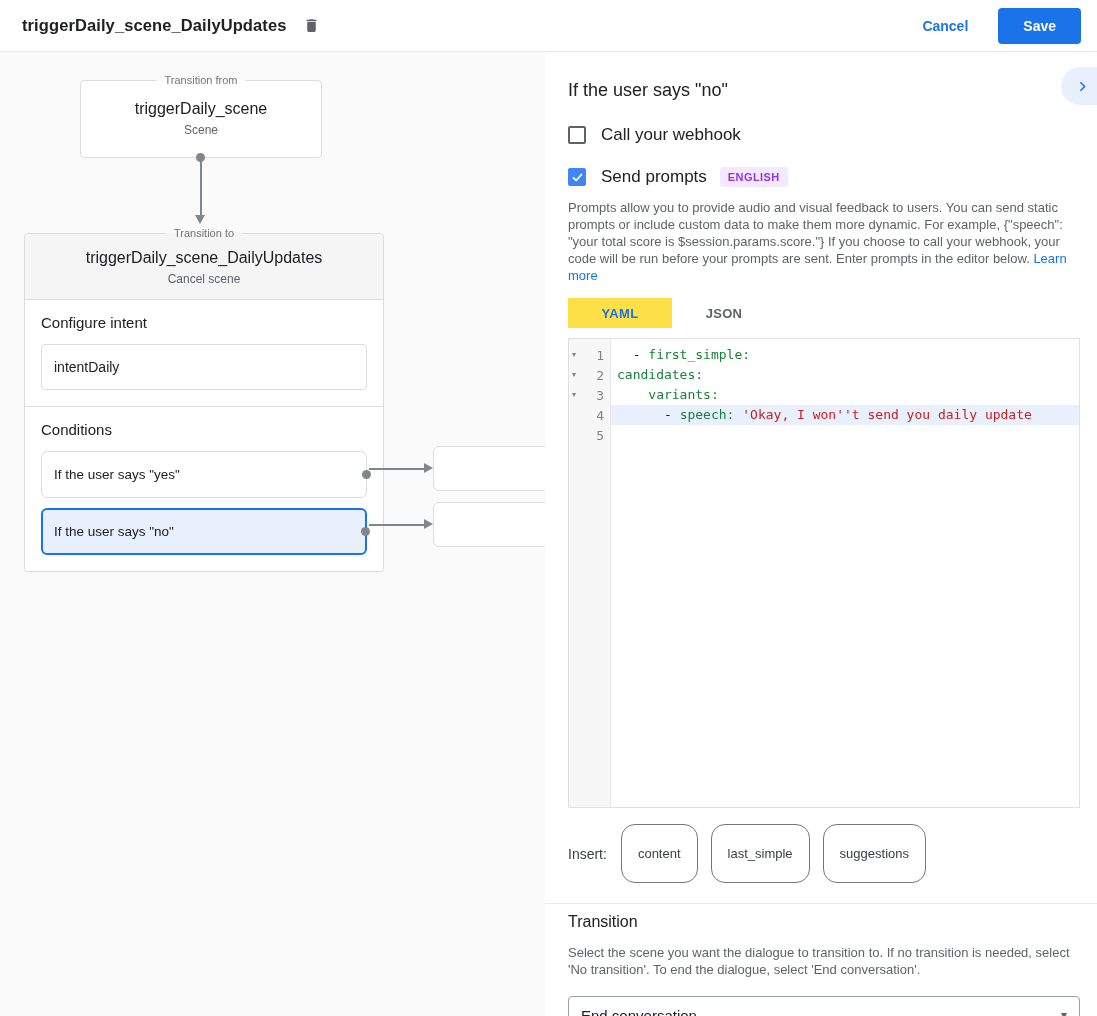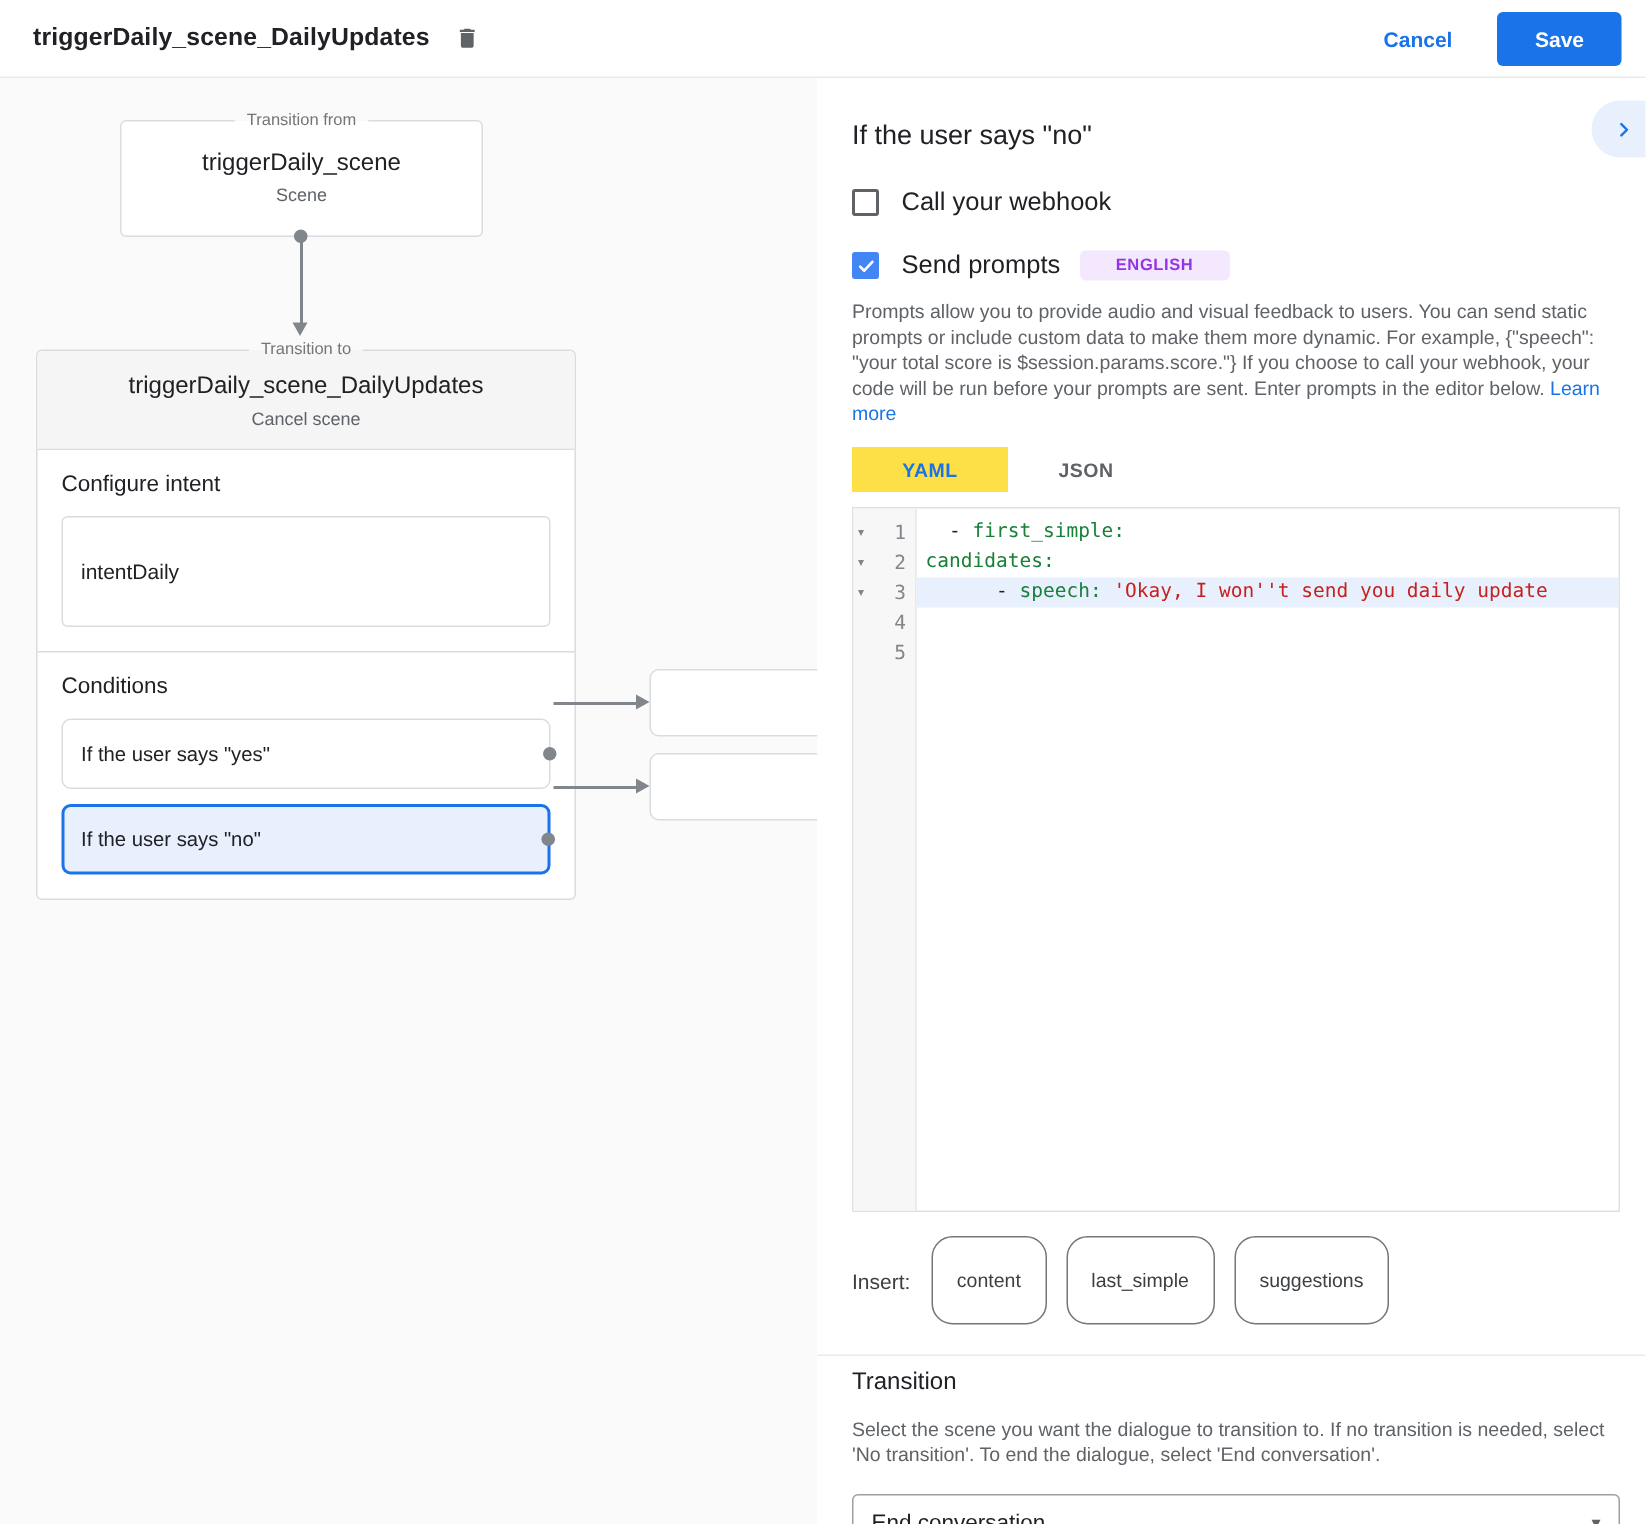--- a/index.html
+++ b/index.html
@@ -44,21 +44,21 @@
 
   .v-dot  { position: absolute; left: 196px; top: 101px; width: 9px; height: 9px; border-radius: 50%; background: #80868b; z-index: 2; }
   .v-line { position: absolute; left: 200px; top: 108px; width: 1.5px; height: 56px; background: #80868b; }
   .v-head { position: absolute; left: 195px; top: 163px; width: 0; height: 0;
             border-left: 5.5px solid transparent; border-right: 5.5px solid transparent; border-top: 9px solid #80868b; }
 
   .scene-card { position: absolute; left: 24px; top: 181px; width: 360px; background: #fff; border: 1px solid #dadce0; border-radius: 4px; z-index: 1; }
   .scene-head { background: #f5f5f5; border-bottom: 1px solid #dadce0; border-radius: 4px 4px 0 0; text-align: center; padding: 15px 10px 13px; }
   .scene-section { padding: 14px 16px 16px; }
   .section-label { font-size: 15px; color: #202124; margin-bottom: 13px; }
-  .intent-input { border: 1px solid #dadce0; border-radius: 4px; padding: 28px 12px; font-size: 14px; color: #202124; background: #fff; cursor: text; }
+  .intent-input { border: 1px solid #dadce0; border-radius: 4px; padding: 14px 12px; font-size: 14px; color: #202124; background: #fff; cursor: text; }
   .scene-divider { border-top: 1px solid #dadce0; }
   .cond-row { position: relative; border: 1px solid #dadce0; border-radius: 6px; padding: 15px 12px; font-size: 13.5px; color: #202124; background: #fff; margin-bottom: 10px; cursor: pointer; }
   .cond-row:last-child { margin-bottom: 0; }
   .cond-row.selected { border: 2px solid #1a73e8; background: #e8f0fe; padding: 14px 11px; }
   .cond-dot { position: absolute; right: -5px; top: 50%; margin-top: -4.5px; width: 9px; height: 9px; border-radius: 50%; background: #80868b; }
 
   .h-line { position: absolute; height: 1.5px; background: #80868b; z-index: 2; }
   .h-line.l1 { left: 369px; top: 416px; width: 56px; }
   .h-line.l2 { left: 369px; top: 472px; width: 56px; }
   .h-head { position: absolute; width: 0; height: 0; z-index: 2;
@@ -74,21 +74,21 @@
   .collapse-btn {
     position: absolute; top: 15px; right: -20px; width: 56px; height: 38px;
     border: none; border-radius: 19px; background: #e8f0fe; cursor: pointer;
     display: flex; align-items: center; padding-left: 15px;
   }
   .cb-row { display: flex; align-items: center; margin-top: 24px; cursor: pointer; }
   .cb-row + .cb-row { margin-top: 22px; }
   .cb { width: 18px; height: 18px; border: 2px solid #5f6368; border-radius: 2px; background: #fff; flex-shrink: 0; }
   .cb.checked { background: #4285f4; border-color: #4285f4; display: flex; align-items: center; justify-content: center; }
   .cb-label { font-size: 17px; font-weight: 400; color: #202124; margin-left: 15px; }
-  .lang-badge { margin-left: 13px; font-size: 11px; font-weight: 700; letter-spacing: .4px; color: #9334e6; background: #f3e8fd; padding: 4px 24px; border-radius: 4px; }
+  .lang-badge { margin-left: 13px; font-size: 11px; font-weight: 700; letter-spacing: .4px; color: #9334e6; background: #f3e8fd; padding: 4px 8px; border-radius: 4px; }
 
   .prompts-desc { margin-top: 12px; font-size: 13px; line-height: 17px; color: #5f6368; }
   .learn-more { color: #1a73e8; text-decoration: none; cursor: pointer; }
 
   .tabs { display: flex; margin-top: 14px; }
   .tab { width: 104px; height: 30px; display: flex; align-items: center; justify-content: center;
          font-size: 13px; font-weight: 700; letter-spacing: .3px; color: #5f6368; cursor: pointer; }
   .tab.active { color: #1a73e8; background: #fde047; }
 
   .editor { margin-top: 10px; height: 470px; border: 1px solid #e0e0e0; display: flex; background: #fff; }
@@ -231,20 +231,21 @@
             <span class="g-num">4</span>
           </div>
           <div class="g-row">
             <span class="fold"></span>
             <span class="g-num">5</span>
           </div>
         </div>
       <div class="code-area">
           <div class="c-row"><span class="tok-plain">  - </span><span class="tok-key">first_simple:</span></div>
           <div class="c-row"><span class="tok-key">candidates:</span></div>
+          <div class="c-row"><span class="tok-plain">    </span><span class="tok-key">variants:</span></div>
           <div class="c-row hl"><span class="tok-plain">      - </span><span class="tok-key">speech:</span><span class="tok-plain"> </span><span class="tok-str">'Okay, I won''t send you daily update</span></div>
           <div class="c-row"></div>
         </div>
     </div>
 
     <div class="insert-row">
       <span class="insert-label">Insert:</span>
       <span style="display:flex;">
           <button class="chip">content</button>
           <button class="chip">last_simple</button>

